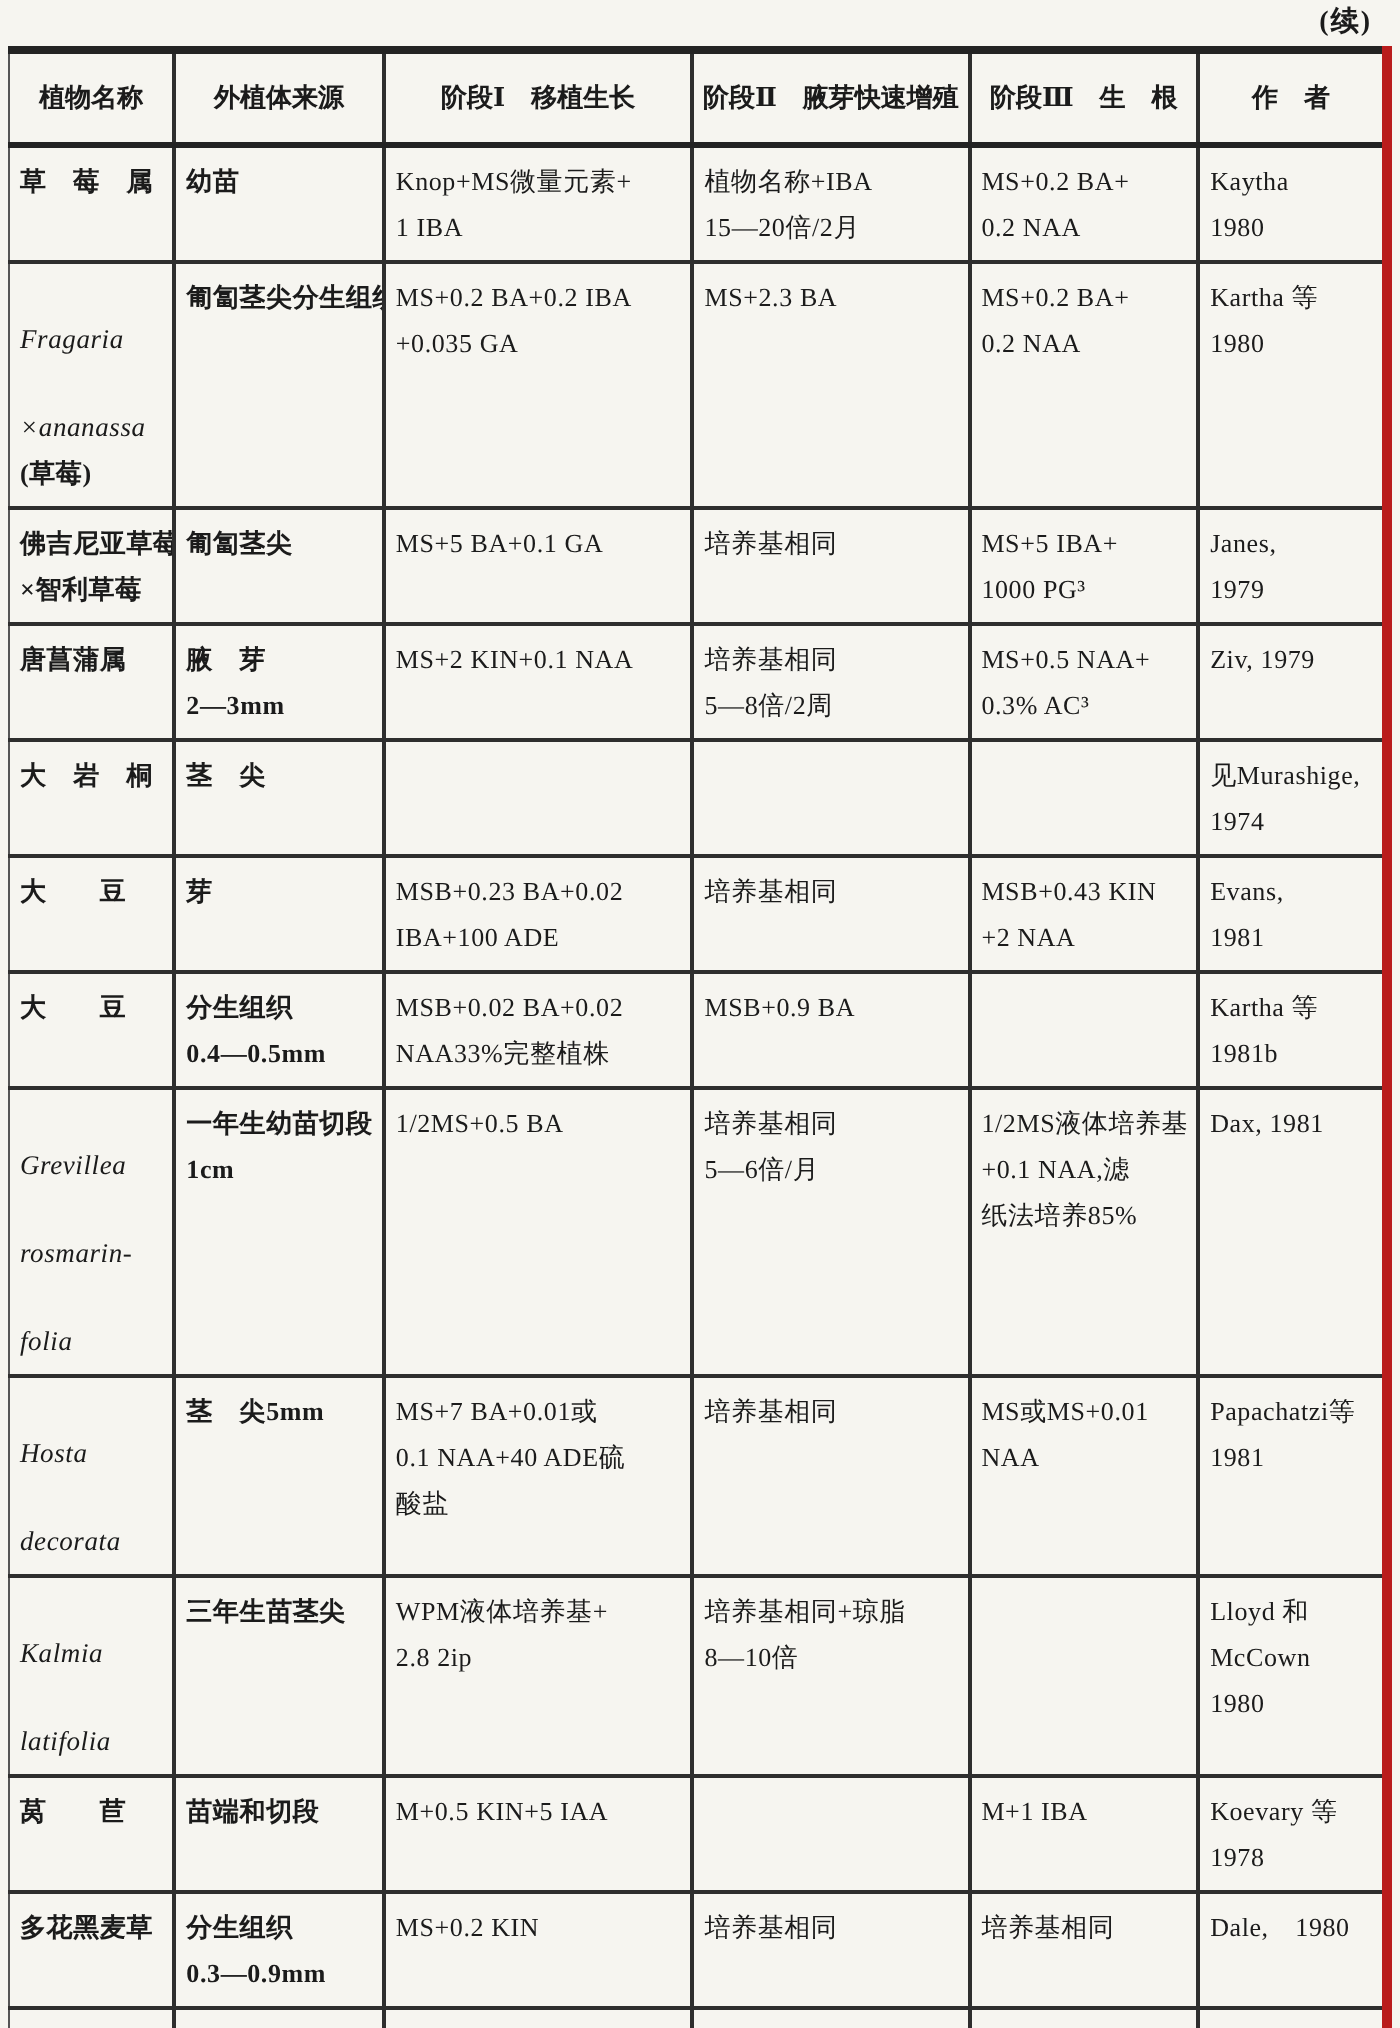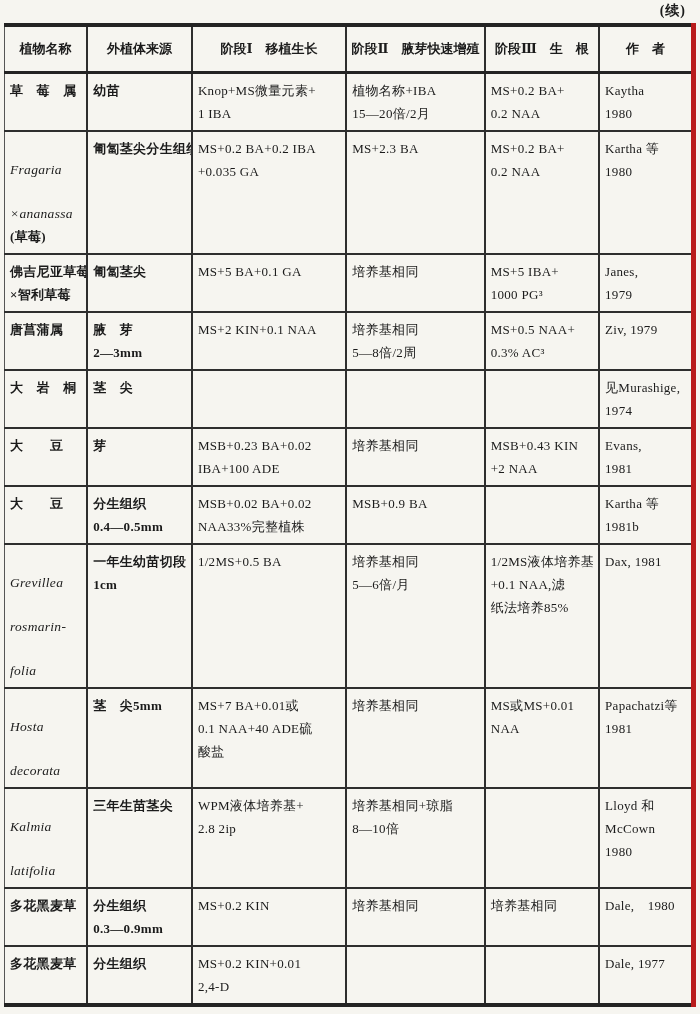--- a/index.html
+++ b/index.html
@@ -311,20 +311,39 @@
           </td>
           <td class="col-stage3"></td>
           <td class="col-author">
             <div class="ln a-left">Lloyd 和</div>
             <div class="ln a-left">McCown</div>
             <div class="ln a-center">1980</div>
           </td>
         </tr>
         <tr>
           <td class="col-plant">
+            <div class="ln a-center">莴　　苣</div>
+          </td>
+          <td class="col-explant">
+            <div class="ln a-left">苗端和切段</div>
+          </td>
+          <td class="col-stage1">
+            <div class="ln a-left">M+0.5 KIN+5 IAA</div>
+          </td>
+          <td class="col-stage2"></td>
+          <td class="col-stage3">
+            <div class="ln a-left">M+1 IBA</div>
+          </td>
+          <td class="col-author">
+            <div class="ln a-left">Koevary 等</div>
+            <div class="ln a-center">1978</div>
+          </td>
+        </tr>
+        <tr>
+          <td class="col-plant">
             <div class="ln a-center">多花黑麦草</div>
           </td>
           <td class="col-explant">
             <div class="ln a-left">分生组织</div>
             <div class="ln a-center">0.3—0.9mm</div>
           </td>
           <td class="col-stage1">
             <div class="ln a-left">MS+0.2 KIN</div>
           </td>
           <td class="col-stage2">

